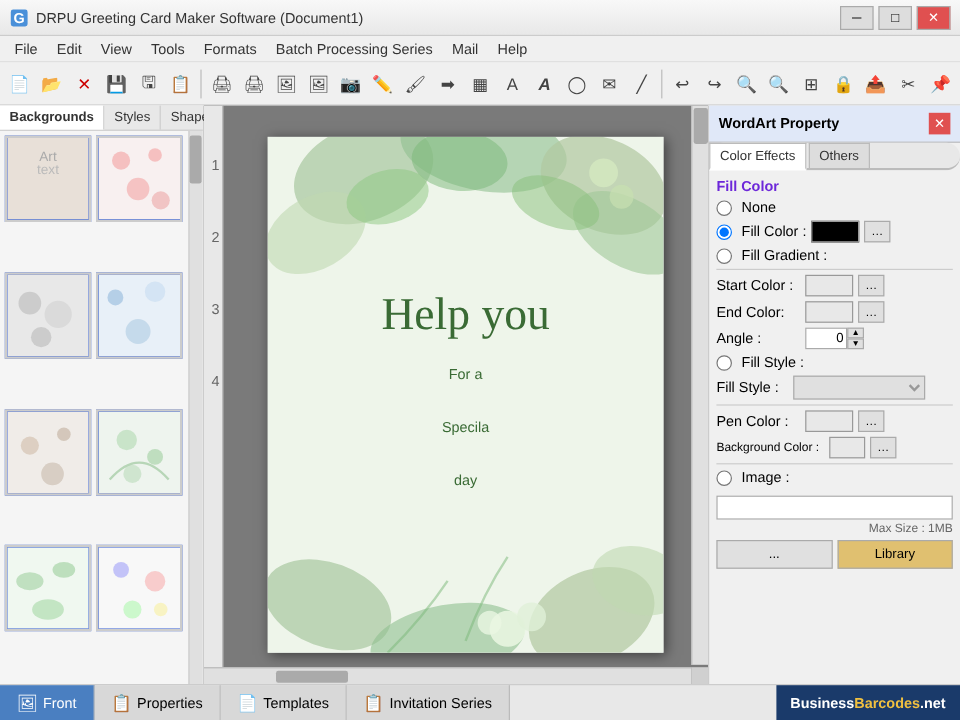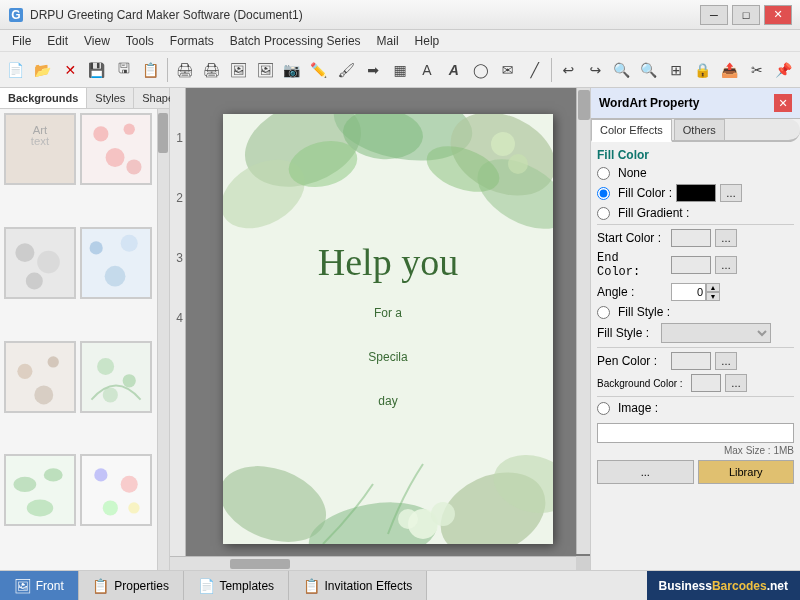--- a/index.html
+++ b/index.html
@@ -135,21 +135,21 @@
       display: flex; border-bottom: 2px solid #bbb; background: #e8e8e8; border-radius: 16px;
     }
     .rp-tab {
       padding: 4px 8px; cursor: pointer; font-size: 11px; color: #333;
       border: 1px solid #bbb; border-bottom: none; background: #ddd; margin-right: 2px;
     }
     .rp-tab.active { background: #fff; border-bottom: 2px solid #fff; margin-bottom: -2px; }
 
     .rp-body { padding: 6px; overflow-y: auto; flex: 1; }
 
-    .rp-section-title { font-weight: bold; margin-bottom: 4px; color: #0f766e; }
+    .rp-section-title { font-weight: bold; margin-bottom: 4px; color: #6d28d9; }
     .rp-row { display: flex; align-items: center; margin-bottom: 4px; gap: 4px; }
     .rp-radio { margin-right: 4px; }
     .color-box {
       width: 40px; height: 18px; border: 1px solid #999; display: inline-block;
     }
     .color-box.black { background: #000; }
     .color-box.light { background: #e8e8e8; }
     .small-btn {
       width: 22px; height: 18px; border: 1px solid #aaa; background: #e0e0e0;
       cursor: pointer; font-size: 10px; display: flex; align-items: center; justify-content: center;
@@ -445,21 +445,21 @@
 
       
       <div class="rp-row">
         <span style="width:70px;">Start Color :</span>
         <div class="color-box light"></div>
         <button class="small-btn">…</button>
       </div>
 
       
       <div class="rp-row">
-        <span style="width:70px;font-family:Liberation Mono, monospace;">End Color:</span>
+        <span style="width:70px;">End Color:</span>
         <div class="color-box light"></div>
         <button class="small-btn">…</button>
       </div>
 
       
       <div class="rp-row">
         <span style="width:70px;">Angle :</span>
         <div class="angle-box">
           <input class="angle-input" type="text" value="0" style="">
           <div class="spin-btns">
@@ -530,20 +530,20 @@
   <div class="status-tab">
     <span class="status-tab-icon">📋</span>
     <span>Properties</span>
   </div>
   <div class="status-tab">
     <span class="status-tab-icon">📄</span>
     <span>Templates</span>
   </div>
   <div class="status-tab">
     <span class="status-tab-icon">📋</span>
-    <span>Invitation Effects</span>
+    <span>Invitation Series</span>
   </div>
   <div class="business-barcodes">
     <span>Business</span>
     <span class="bb-highlight">Barcodes</span>
     <span>.net</span>
   </div>
 </div>
 
 </body></html>

